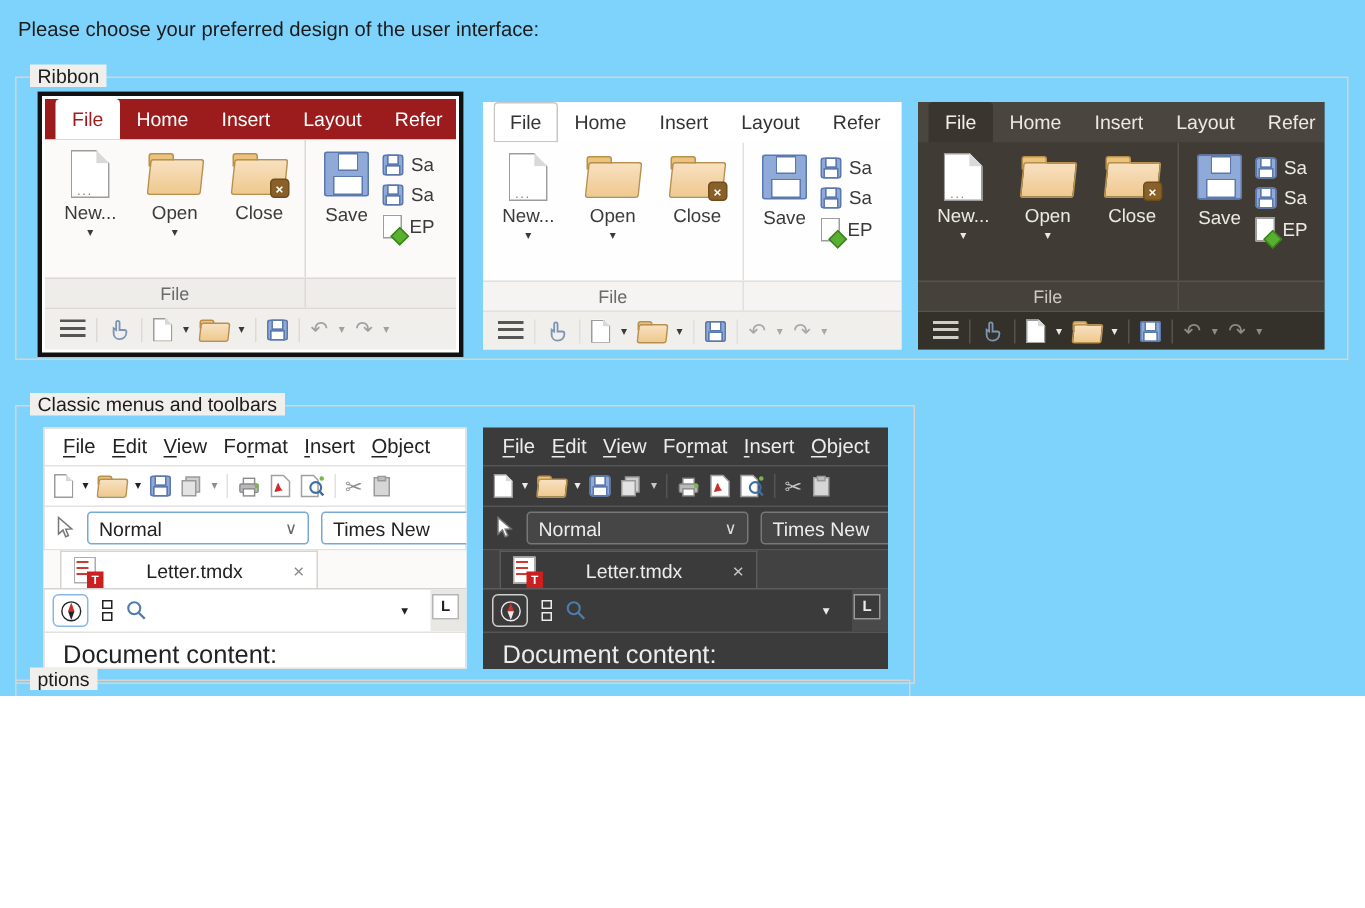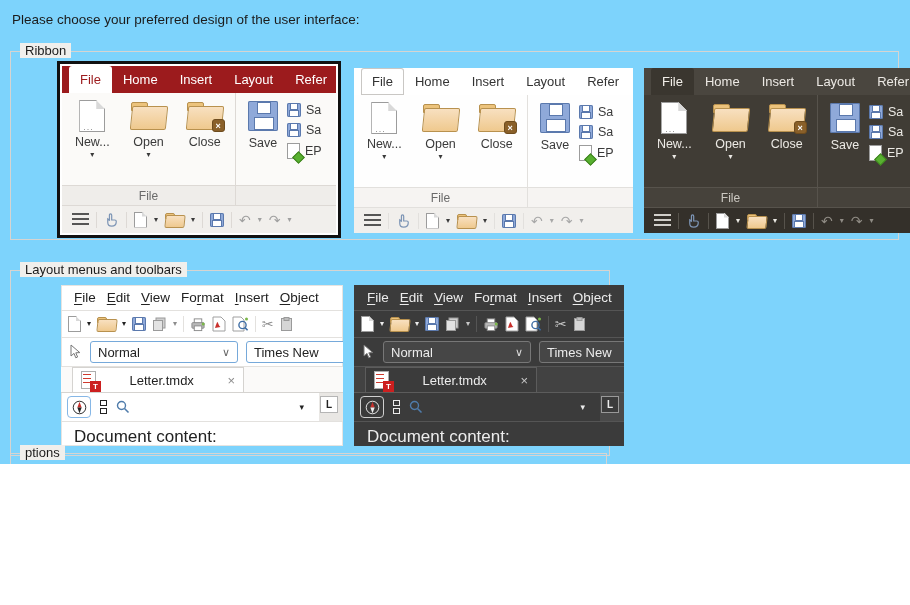--- a/index.html
+++ b/index.html
@@ -18,21 +18,21 @@
   .u { text-decoration:underline; text-underline-offset:2px; }
 
   .note { position:absolute; left:12px; top:539px; font-size:13.5px; white-space:pre-wrap; }
 
   
   .btn { position:absolute; top:565px; width:120px; height:30px; display:flex; align-items:center; justify-content:center; font-size:13.5px; }
   .btn-ok { left:637px; background:#eceae7; border:2px solid #1a73cf; }
   .btn-cancel { left:777px; background:#e8e6e3; border:1px solid #a3a19e; }
 
   
-  .slot { position:absolute;margin-left:32px; }
+  .slot { position:absolute; }
   .slot-rib-red   { left:14px; top:9px;  width:284px; height:177px; }
   .slot-rib-light { left:311px; top:16px; width:279px; height:165px; }
   .slot-rib-dark  { left:601px; top:16px; width:271px; height:165px; }
   .slot-classic-light { left:18px;  top:14px; width:282px; height:161px; }
   .slot-classic-dark  { left:311px; top:14px; width:270px; height:161px; }
 
   
   .rib { width:100%; height:100%; display:flex; flex-direction:column; overflow:hidden; background:var(--body); }
   .theme-red  { --hdr:#9c1b1d; --hdrtext:#fff; --tabsel-bg:#fff; --tabsel-text:#9c1b1d;
                 --body:#fbfaf8; --text:#3a3a3a; --strip:#efedea; --striptext:#6a6a6a;
@@ -364,21 +364,21 @@
       <span class="disabled">↶</span>
       <span class="rib-caret disabled">▾</span>
       <span class="disabled">↷</span>
       <span class="rib-caret disabled">▾</span>
     </div>
   </div>
       </div>
   </div>
 
   <div class="groupbox gb-classic">
-    <span class="legend">Layout menus and toolbars</span>
+    <span class="legend">Classic menus and toolbars</span>
     <div class="slot slot-classic-light" id="slot-classic-light">
         <div class="classic ctheme-light">
     <div class="c-menubar">
       <span><span></span><span class="u">F</span><span>ile</span></span>
       <span><span></span><span class="u">E</span><span>dit</span></span>
       <span><span></span><span class="u">V</span><span>iew</span></span>
       <span><span>Fo</span><span class="u">r</span><span>mat</span></span>
       <span><span></span><span class="u">I</span><span>nsert</span></span>
       <span><span></span><span class="u">O</span><span>bject</span></span>
     </div>

